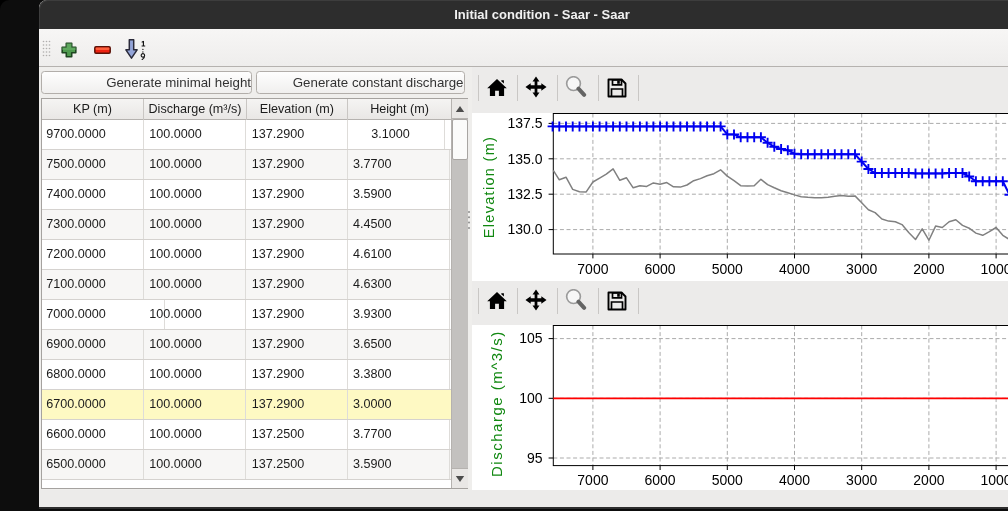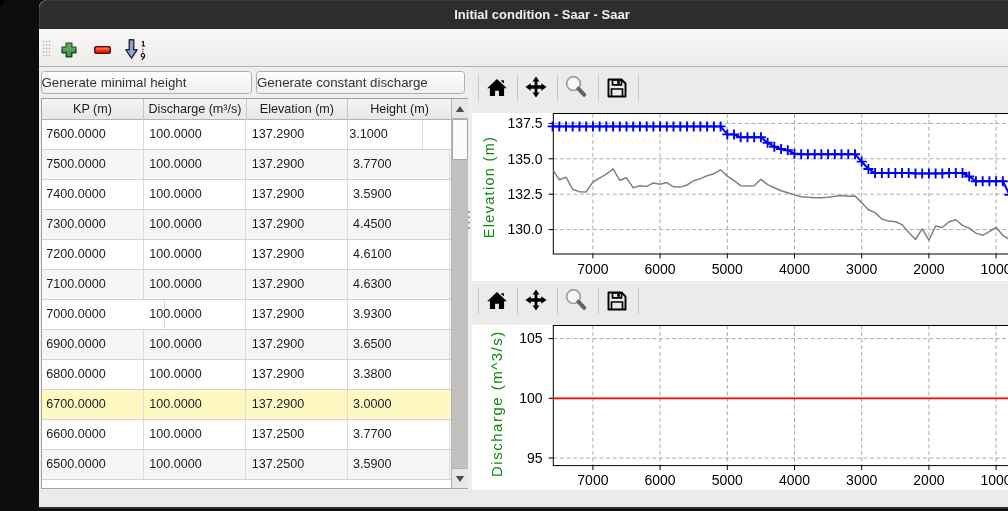--- a/index.html
+++ b/index.html
@@ -2,21 +2,21 @@
 <html><head><meta charset="utf-8"><style>
 * {margin:0;padding:0;box-sizing:border-box;}
 html,body {width:1008px;height:511px;background:#000;font-family:"Liberation Sans",sans-serif;}
 .win {position:absolute;left:0;top:0;width:1008px;height:511px;background:#0d0d0d;border-radius:9.5px 9.5px 0 0;}
 .inner {position:absolute;left:1px;top:0px;width:1006px;height:509.5px;background:#efeeec;border-radius:8px 8px 0 0;overflow:hidden;margin-left:38px;}
 .titlebar {position:absolute;left:0;top:0;width:100%;height:29px;background:#2d2d2d;border-radius:8.5px 8.5px 0 0;box-shadow:inset 1px 1px 0 #3d3d3d,inset -1px 0 0 #3d3d3d;}
 .title {position:absolute;left:0;top:0;width:100%;height:29px;line-height:29px;text-align:center;color:#f1f1f1;font-size:13px;font-weight:bold;}
 .closeb {position:absolute;left:981px;top:5.5px;width:18px;height:18px;border-radius:50%;background:#9572c4;}
 .closeb svg {position:absolute;left:4.5px;top:4.5px;}
 .toolbar {position:absolute;left:0;top:29px;width:100%;height:38px;background:linear-gradient(#f7f6f5,#eeedec);border-bottom:1px solid #b5b2af;}
-.btn {position:absolute;height:23px;background:linear-gradient(#fefefe,#f0efee);border:1px solid #b2aeaa;border-radius:3.5px;font-size:13.3px;color:#333;text-align:left;line-height:21px;}
+.btn {position:absolute;height:23px;background:linear-gradient(#fefefe,#f0efee);border:1px solid #b2aeaa;border-radius:3.5px;font-size:13.3px;color:#333;text-align:right;line-height:21px;}
 .tframe {position:absolute;left:1.7px;top:98.2px;width:427.8px;height:391.2px;border:1px solid #a5a29f;background:#fff;}
 .thead {position:absolute;left:0;top:0;width:409.3px;height:21.3px;background:linear-gradient(#f5f4f3,#e9e7e5);border-bottom:1px solid #b5b2af;}
 .th {position:absolute;top:0;height:21.3px;line-height:21.5px;text-align:center;font-size:12.6px;color:#1c1c1c;border-right:1px solid #c9c6c3;}
 .trow {position:absolute;left:0;width:409.3px;height:30px;border-bottom:1px solid #d5d2cf;}
 .tc {position:absolute;top:0;height:29px;line-height:29px;font-size:12.6px;color:#1c1c1c;padding-left:4.5px;border-right:1px solid #dedcd9;white-space:nowrap;overflow:hidden;}
 .sbar {position:absolute;left:409.3px;top:0;width:17.5px;height:389.2px;background:#c3c1bf;border-left:1px solid #b5b2af;}
 .sbtn {position:absolute;left:0;width:16.5px;height:20px;background:#e9e7e5;}
 .sthumb {position:absolute;left:0.5px;top:20px;width:15.5px;height:41px;background:#fbfbfa;border:1px solid #a8a5a2;border-radius:2px;}
 .rpanel {position:absolute;left:433px;top:67px;width:573.5px;height:443.5px;background:#fff;}
 .mtb {position:absolute;left:0;width:573.5px;background:#ecebea;}
@@ -79,24 +79,24 @@
 <div class="btn" style="left:1.5px;top:70.5px;width:211.5px">Generate minimal height</div>
 <div class="btn" style="left:217px;top:70.5px;width:208.5px">Generate constant discharge</div>
 <div class="tframe">
 <div class="thead">
 <div class="th" style="left:0;width:102.6px">KP (m)</div>
 <div class="th" style="left:102.6px;width:102.5px">Discharge (m³/s)</div>
 <div class="th" style="left:205.1px;width:101.3px">Elevation (m)</div>
 <div class="th" style="left:306.4px;width:102.9px;border-right:none">Height (m)</div>
 </div>
 <div class="trow" style="top:21.3px;background:#ffffff">
-          <div class="tc" style="left:0.0px;width:102.1px">7600.0000</div>
-          <div class="tc" style="left:103.1px;width:101.5px">100.0000</div>
-          <div class="tc" style="left:205.6px;width:100.3px">137.2900</div>
-          <div class="tc" style="left:303px;width:78px">3.1000</div>
+          <div class="tc" style="left:0.0px;width:102.1px">9700.0000</div>
+          <div class="tc" style="left:103.1px;width:101.5px">100.0000</div>
+          <div class="tc" style="left:205.6px;width:100.3px">137.2900</div>
+          <div class="tc" style="left:325px;width:78px">3.1000</div>
         </div>
 <div class="trow" style="top:51.3px;background:#f7f6f5">
           <div class="tc" style="left:0.0px;width:102.1px">7500.0000</div>
           <div class="tc" style="left:103.1px;width:101.5px">100.0000</div>
           <div class="tc" style="left:205.6px;width:100.3px">137.2900</div>
           <div class="tc" style="left:306.9px;width:101.4px">3.7700</div>
         </div>
 <div class="trow" style="top:81.3px;background:#ffffff">
           <div class="tc" style="left:0.0px;width:102.1px">7400.0000</div>
           <div class="tc" style="left:103.1px;width:101.5px">100.0000</div>

